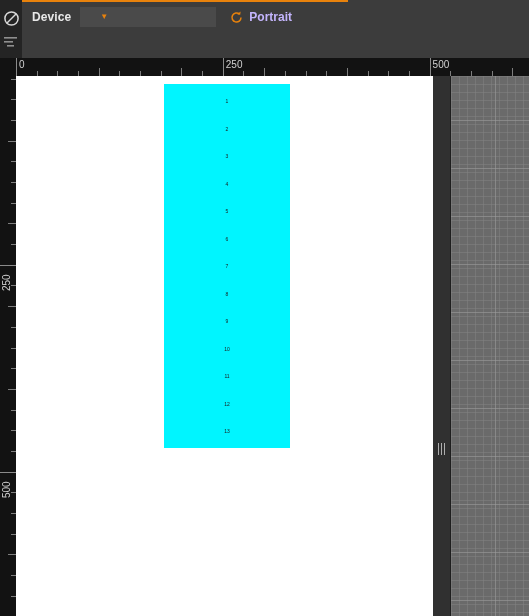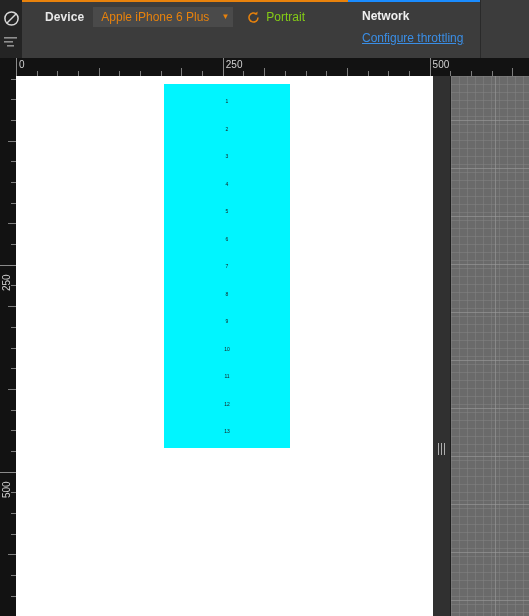--- a/index.html
+++ b/index.html
@@ -27,21 +27,21 @@
   .toolbar {
     position: absolute; left: 22px; top: 0;
     width: 507px; height: 58px;
     background: #3c3c3c;
     z-index: 20;
   }
   .tb-accent {
     position: absolute; left: 0; top: 0; height: 2px;
     width: 326px; background: #e8820c;
   }
-  .tb-row { position: absolute; left: 0; display: flex; align-items: center; height: 27px; margin-left: 13px; }
+  .tb-row { position: absolute; left: 0; display: flex; align-items: center; height: 27px; }
   .tb-row.r1 { top: 3px; }
   .tb-row.r2 { top: 30px; }
 
   .lbl-device {
     color: #e8e8e8; font-size: 12px; font-weight: bold;
     padding: 0 9px 0 10px; letter-spacing: .1px;
   }
   .device-select {
     display: flex; align-items: center;
     background: #4a4a4a; height: 20px;
@@ -50,21 +50,21 @@
   }
   .device-select .dv-name {
     color: #e8820c; font-size: 12px; white-space: nowrap;
   }
   .caret { color: #e8820c; font-size: 8px; margin-left: 12px; }
 
   .orient {
     display: flex; align-items: center; gap: 6px;
     margin-left: 14px;
   }
-  .orient .lab { color: #84cc16; font-size: 12px; }
+  .orient .lab { color: #c4b5fd; font-size: 12px; font-weight: bold; }
   .rotate-ico { width: 13px; height: 13px; }
 
   .chk {
     width: 11px; height: 11px; border: 1px solid #bdbdbd;
     background: #f0a030; position: relative; border-radius: 1px;
     flex: none;
   }
   .chk::after {
     content: ""; position: absolute; left: 3px; top: 0px;
     width: 3px; height: 7px; border: solid #ffffff;
@@ -205,41 +205,35 @@
       </svg>
     </div>
   </div>
 
   <div class="toolbar">
     <div class="tb-accent"></div>
 
     <div class="tb-row r1">
       <span class="lbl-device">Device</span>
       <div class="device-select">
-        <span class="dv-name">Apple iPhone 6 Plus</span>
         <span class="caret">▼</span>
       </div>
       <div class="orient">
         <span class="rotate-ico">
           <svg viewBox="0 0 13 13" width="13" height="13">
             <path d="M11 6.5a4.5 4.5 0 1 1-1.5-3.35" fill="none" stroke="#e8820c" stroke-width="1.5"></path>
             <path d="M10.6 0.6 L10.2 3.7 L7.1 3.3 Z" fill="#e8820c"></path>
           </svg>
         </span>
         <span class="lab">Portrait</span>
       </div>
     </div>
 
   </div>
 
-  <div class="net-panel">
-    <div class="net-accent"></div>
-    <div class="net-title">Network</div>
-    <a class="net-link">Configure throttling</a>
-  </div>
 
   <div class="ruler-corner"></div>
   <div class="ruler-h" id="rulerH">
       <div class="tick rh-tick major" style="left: 0px;"></div>
       <div class="rh-label" style="left: 3px;">0</div>
       <div class="tick rh-tick minor" style="left: 20.68px;"></div>
       <div class="tick rh-tick minor" style="left: 41.36px;"></div>
       <div class="tick rh-tick minor" style="left: 62.04px;"></div>
       <div class="tick rh-tick mid" style="left: 82.72px;"></div>
       <div class="tick rh-tick minor" style="left: 103.4px;"></div>

